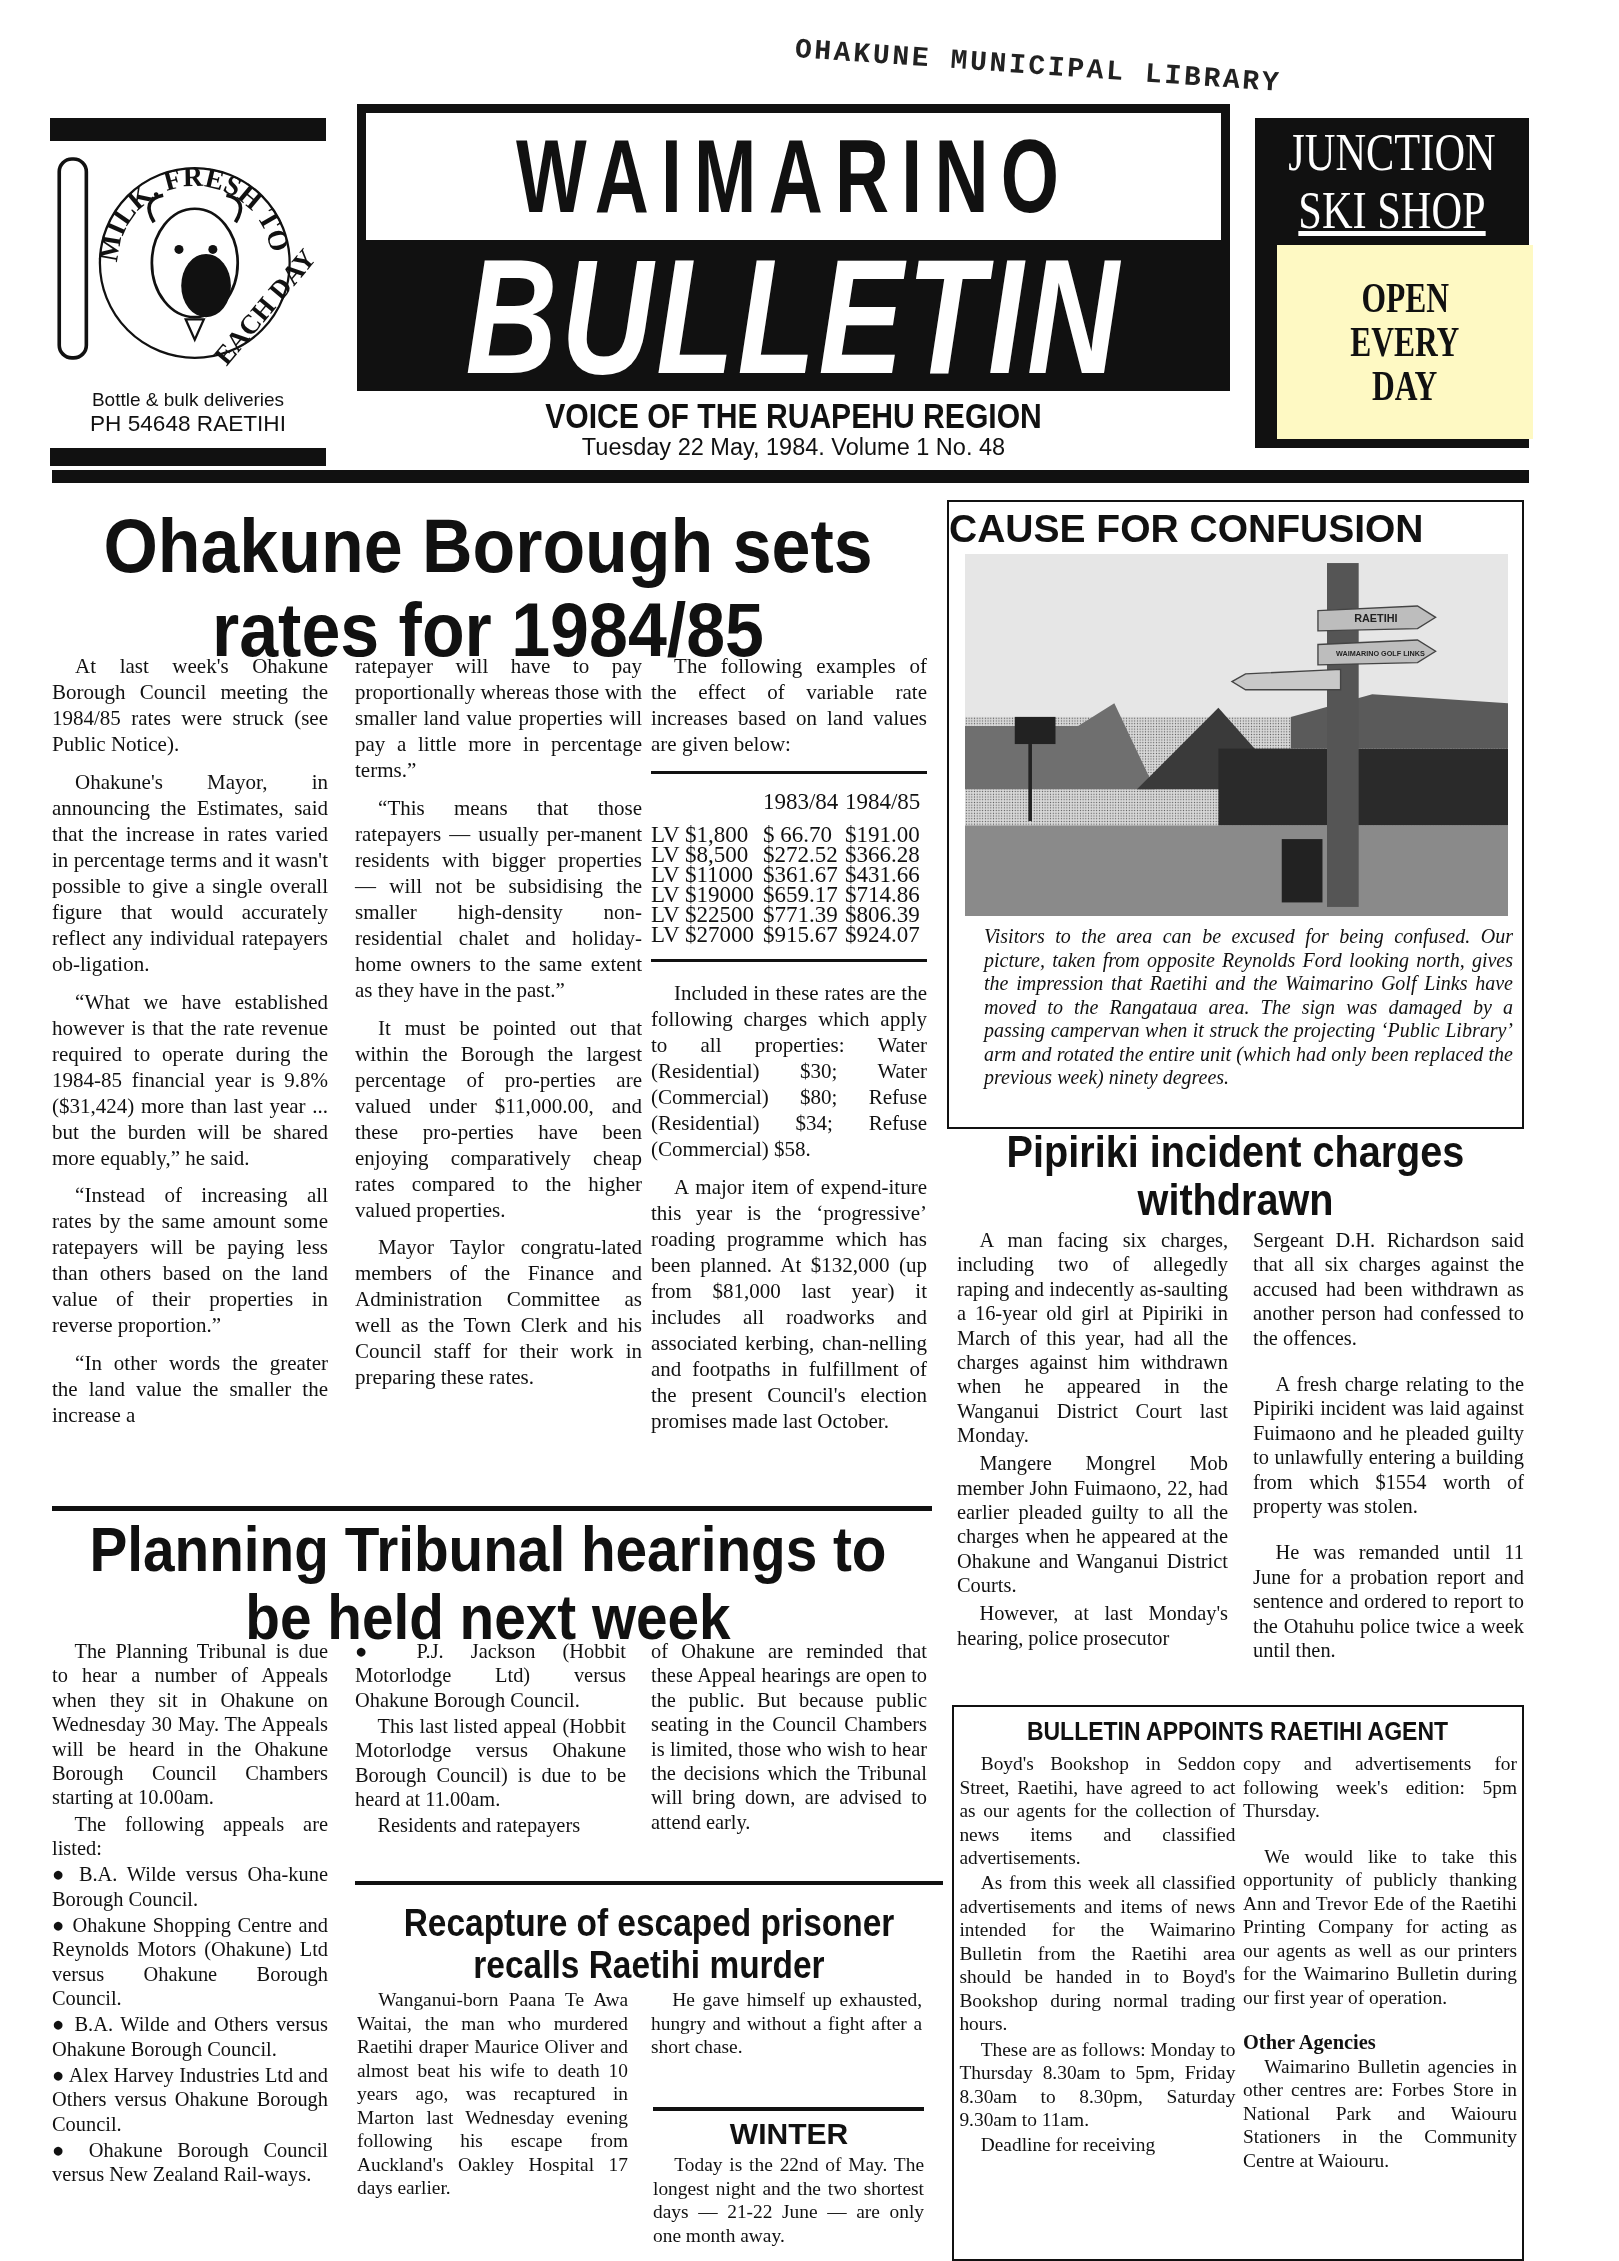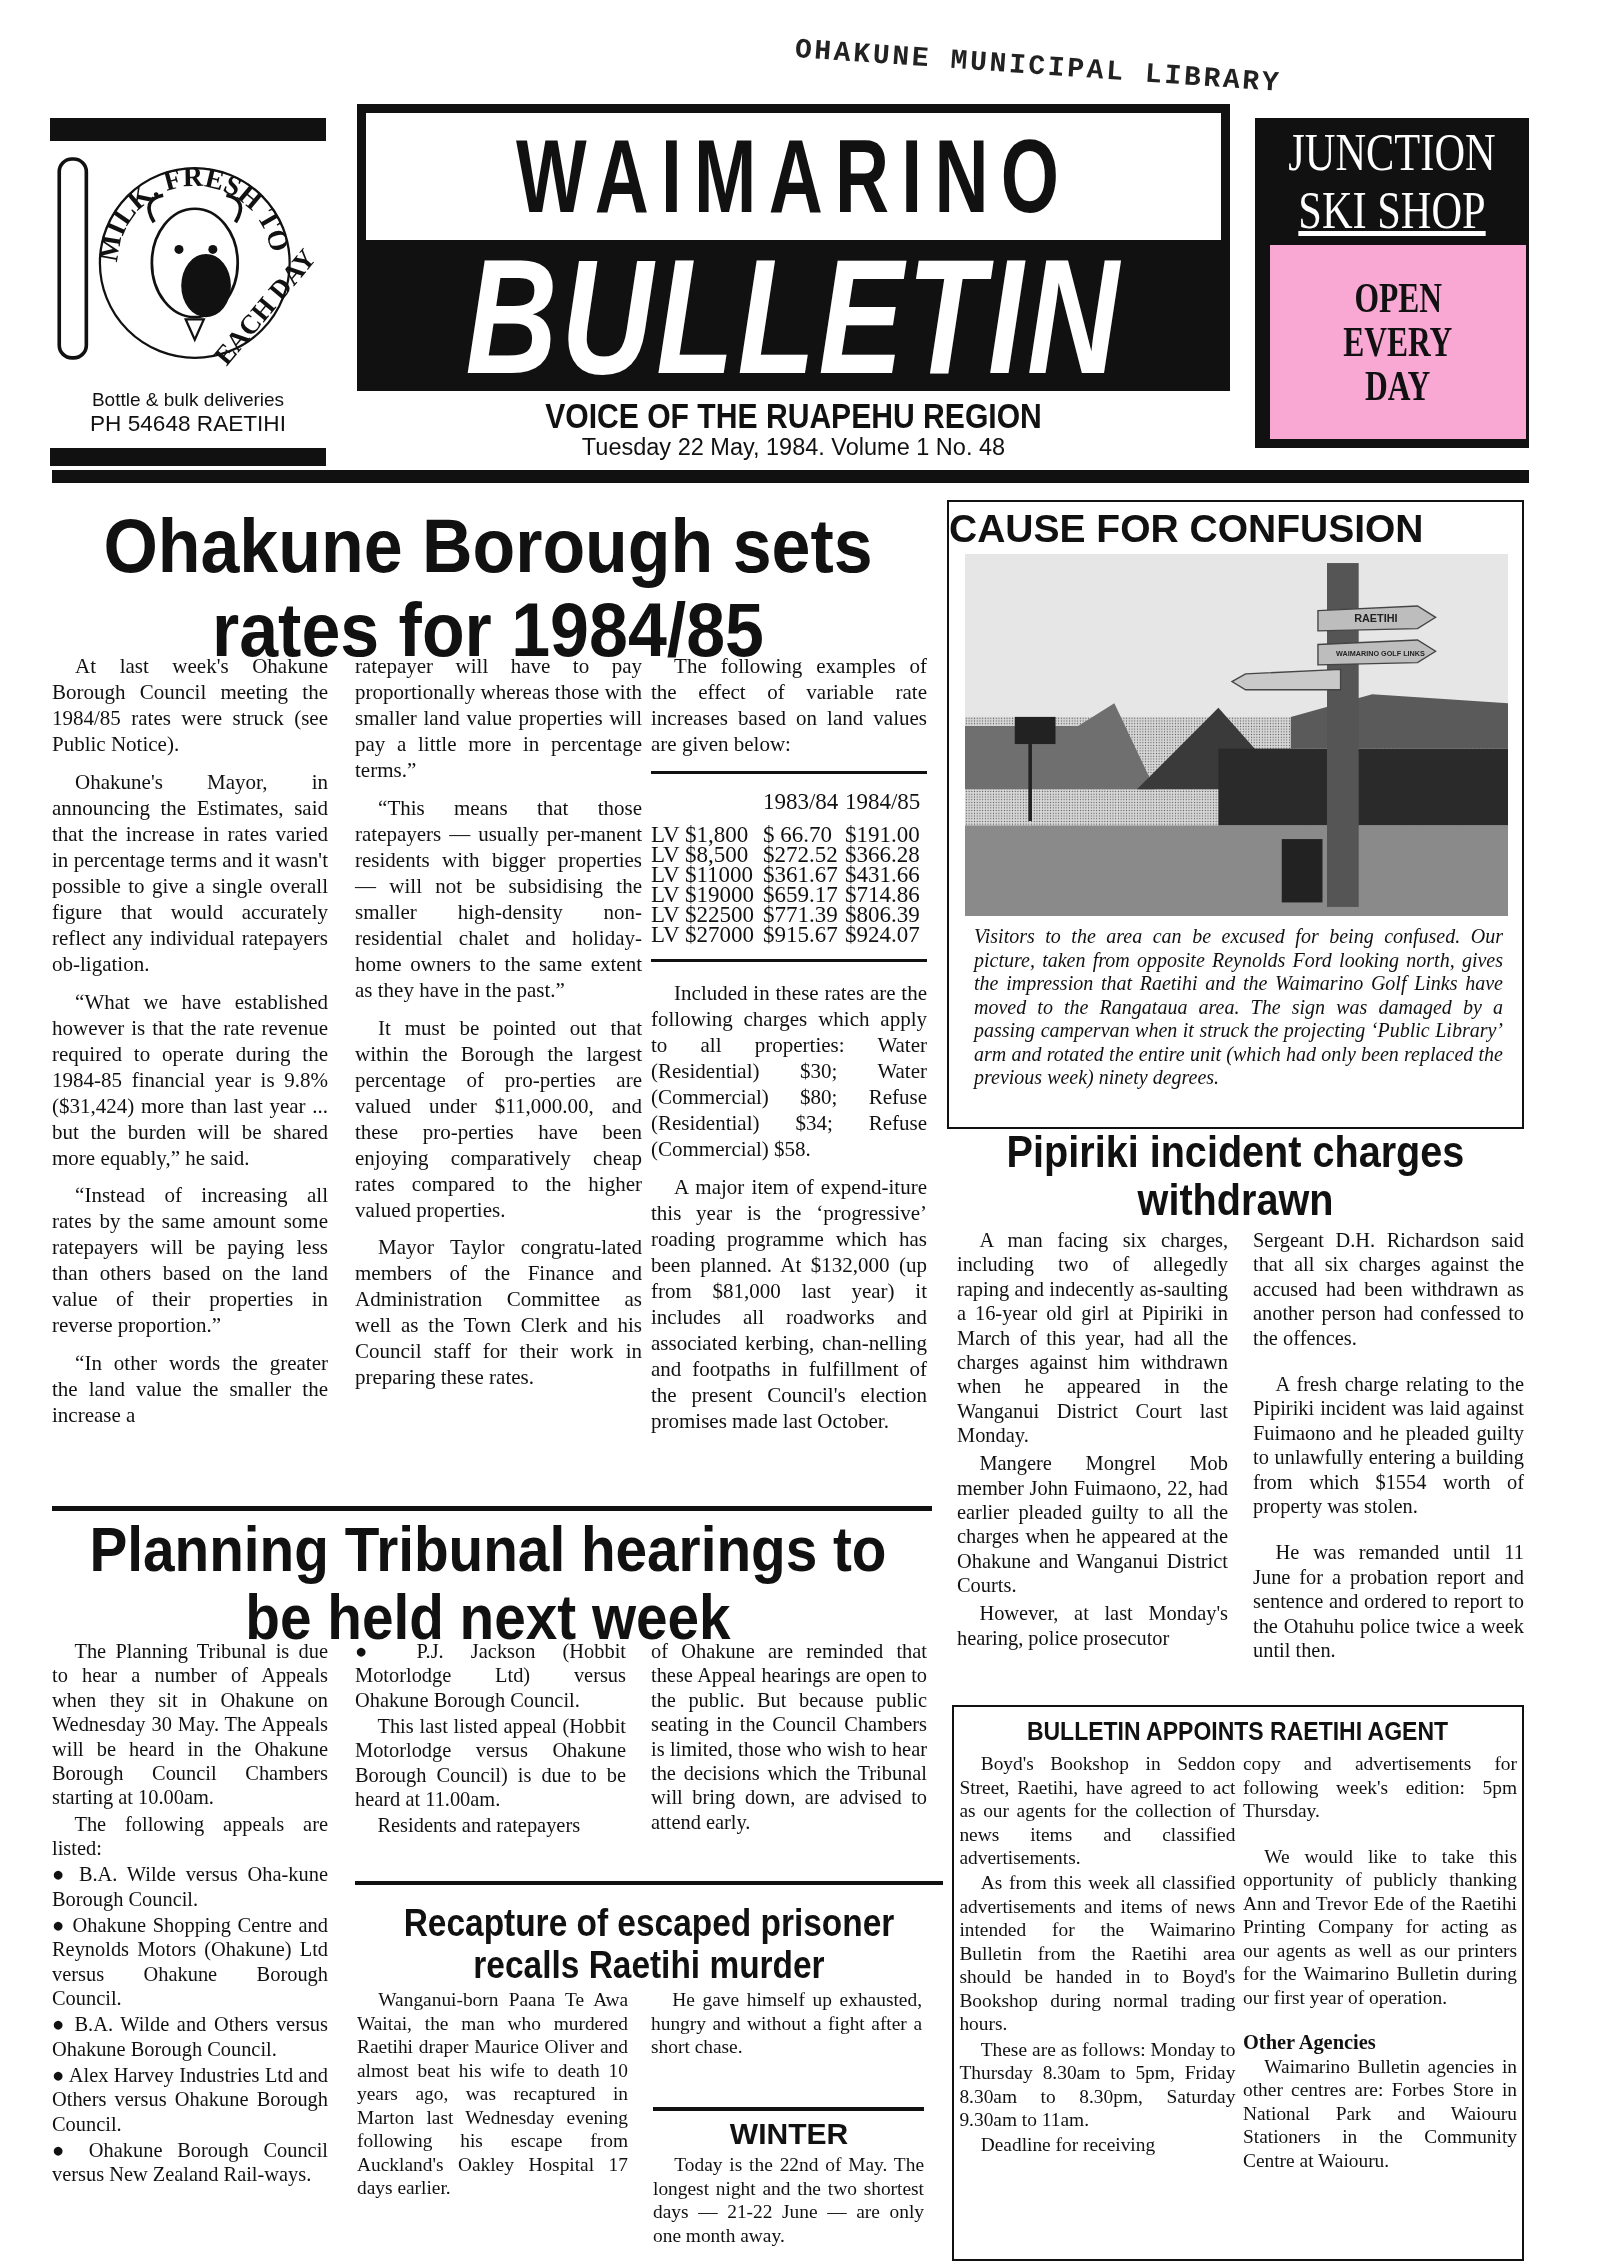--- a/index.html
+++ b/index.html
@@ -33,21 +33,21 @@
     display: flex; align-items: center; justify-content: center; }
   .mast-top span { font-size: 104px; font-weight: bold; letter-spacing: 17px; transform: scaleX(0.72); }
   .mast-bottom { left: 0; top: 136px; width: 873px; height: 152px;
     display: flex; align-items: center; justify-content: center; font-style: italic; }
   .mast-bottom span { color: #fff; font-size: 163px; font-weight: 900; letter-spacing: 4.5px; transform: scaleX(0.78); line-height: 1; }
   .tagline { left: 357px; top: 396px; width: 873px; text-align: center; font-size: 35px; font-weight: bold; transform: scaleX(0.86); }
   .dateline { left: 357px; top: 434px; width: 873px; text-align: center; font-size: 23.5px; }
 
   .ski { left: 1255px; top: 118px; width: 274px; height: 330px; background: #111; }
   .ski-title { left: 0; top: 4.5px; width: 274px; text-align: center; color: #fff; font-size: 53px; line-height: 58px; transform: scaleX(0.8); }
-  .ski-inner { left: 15px; top: 127px; width: 256px; height: 194px; background: #f9a8d4;
+  .ski-inner { left: 22px; top: 127px; width: 256px; height: 194px; background: #fef9c3;
     display: flex; flex-direction: column; justify-content: center; align-items: center; }
   .ski-inner span { font-size: 42px; font-weight: bold; line-height: 44px; transform: scaleX(0.75); display: block; }
 
   .rule-thick { left: 52px; top: 470px; width: 1477px; height: 12.7px; background: #111; }
 
   
   .h-big { font-family: "Liberation Sans", "DejaVu Sans", sans-serif; font-weight: bold; text-align: center; color: #111; }
   .col { font-size: 21px; line-height: 26px; text-align: justify; hyphens: manual; }
   .col p { text-indent: 1.1em; margin-bottom: 11.8px; }
   .col p.noi { text-indent: 0; }
@@ -59,21 +59,21 @@
   .a1-c3 { left: 651px; top: 653px; width: 276px; }
   .rates-table { width: 100%; margin: 13.6px 0 18px; border-top: 3.2px solid #111; border-bottom: 3.2px solid #111; border-collapse: collapse; font-size: 23px; line-height: 20px; }
   .rates-table th { font-weight: normal; text-align: left; padding: 18px 0 13.6px; }
   .rates-table td { padding: 0; }
   .rates-table tr:last-child td { padding-bottom: 13.6px; }
 
   
   .cfc { left: 947px; top: 500px; width: 577px; height: 629px; border: 2.3px solid #111; }
   .cfc-title { left: 0; top: 4.5px; width: 572px; font-size: 39px; font-weight: bold; }
   .cfc-photo { left: 16px; top: 52px; width: 543px; height: 362px; overflow: hidden; background: #bbb; }
-  .cfc-caption { left: 25px; top: 423px; width: 529px; font-style: italic; font-size: 20px; line-height: 23.5px; text-align: justify; }
+  .cfc-caption { left: 35px; top: 423px; width: 529px; font-style: italic; font-size: 20px; line-height: 23.5px; text-align: justify; }
 
   
   .pip-head { left: 947px; top: 1128px; width: 577px; font-size: 44px; line-height: 48px; transform: scaleX(0.9); transform-origin: center top; }
   .pip-c1 { left: 957px; top: 1228px; width: 271px; font-size: 20.4px; line-height: 24.4px; }
   .pip-c2 { left: 1253px; top: 1228px; width: 271px; font-size: 20.4px; line-height: 24.4px; }
   .pip-c1 p, .pip-c2 p { text-indent: 1.1em; margin-bottom: 3.6px; }
   .pip-c2 p.gap { margin-top: 22px; }
 
   
   .rule-pt { left: 52px; top: 1506px; width: 880px; height: 4.5px; background: #111; }

